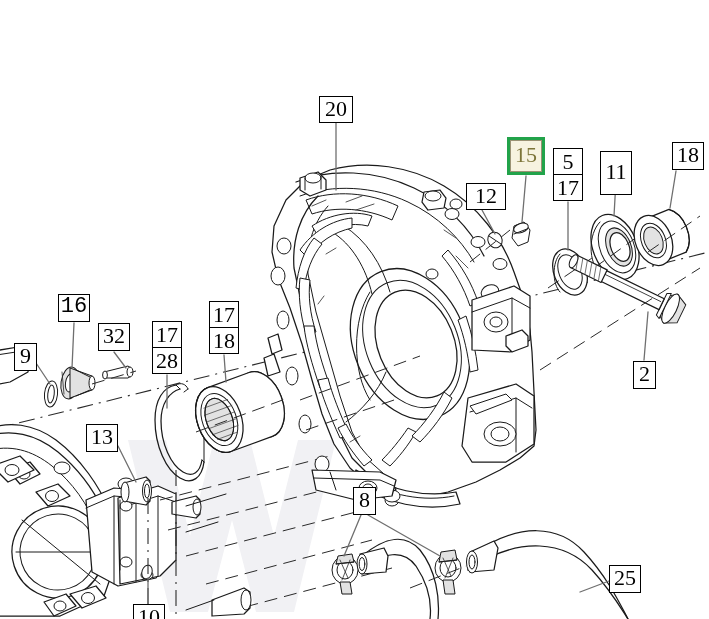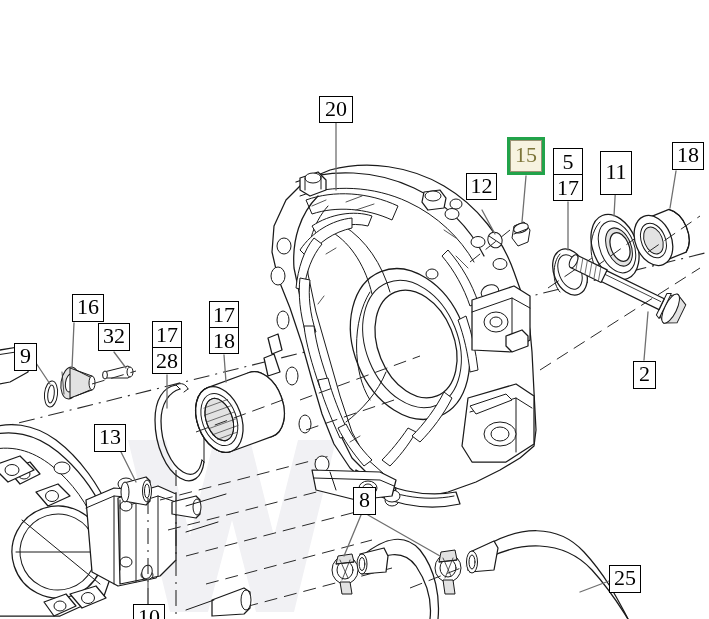--- a/index.html
+++ b/index.html
@@ -551,57 +551,57 @@
 
       <line x1="148" y1="604" x2="148" y2="578"></line>
     </g>
 
   </svg>
 
   <div id="callout-layer">
       <div class="callout" style="left: 319px; top: 96px; width: 34px; height: 27px;">
         <span>20</span>
       </div>
-      <div class="callout" style="left: 466px; top: 173px; width: 31px; height: 27px; justify-content: center;">
+      <div class="callout" style="left: 466px; top: 183px; width: 40px; height: 27px; justify-content: center;">
         <span>12</span>
       </div>
       <div class="callout highlight" style="left: 507px; top: 137px; width: 38px; height: 38px;">
         <div class="inner">15</div>
       </div>
       <div class="callout stacked" style="left: 553px; top: 148px; width: 30px; height: 53px;">
         <span class="cnum top">5</span>
         <span class="cnum">17</span>
       </div>
       <div class="callout" style="left: 600px; top: 151px; width: 32px; height: 44px;">
         <span>11</span>
       </div>
       <div class="callout" style="left: 660px; top: 142px; width: 32px; height: 28px; margin-left: 12px;">
         <span>18</span>
       </div>
       <div class="callout" style="left: 633px; top: 361px; width: 23px; height: 28px;">
         <span>2</span>
       </div>
-      <div class="callout" style="left: 72px; top: 294px; width: 32px; height: 28px;">
+      <div class="callout" style="left: 58px; top: 294px; width: 32px; height: 28px; font-family: Liberation Mono, monospace;">
         <span>16</span>
       </div>
       <div class="callout" style="left: 98px; top: 323px; width: 32px; height: 28px;">
         <span>32</span>
       </div>
       <div class="callout" style="left: 14px; top: 343px; width: 23px; height: 28px;">
         <span>9</span>
       </div>
       <div class="callout stacked" style="left: 152px; top: 321px; width: 30px; height: 53px;">
         <span class="cnum top">17</span>
         <span class="cnum">28</span>
       </div>
       <div class="callout stacked" style="left: 209px; top: 301px; width: 30px; height: 53px;">
         <span class="cnum top">17</span>
         <span class="cnum">18</span>
       </div>
-      <div class="callout" style="left: 86px; top: 424px; width: 32px; height: 28px; margin-left: 8px;">
+      <div class="callout" style="left: 86px; top: 424px; width: 32px; height: 28px;">
         <span>13</span>
       </div>
       <div class="callout" style="left: 353px; top: 487px; width: 23px; height: 28px;">
         <span>8</span>
       </div>
       <div class="callout" style="left: 609px; top: 565px; width: 32px; height: 28px;">
         <span>25</span>
       </div>
       <div class="callout" style="left: 133px; top: 604px; width: 32px; height: 28px;">
         <span>10</span>

